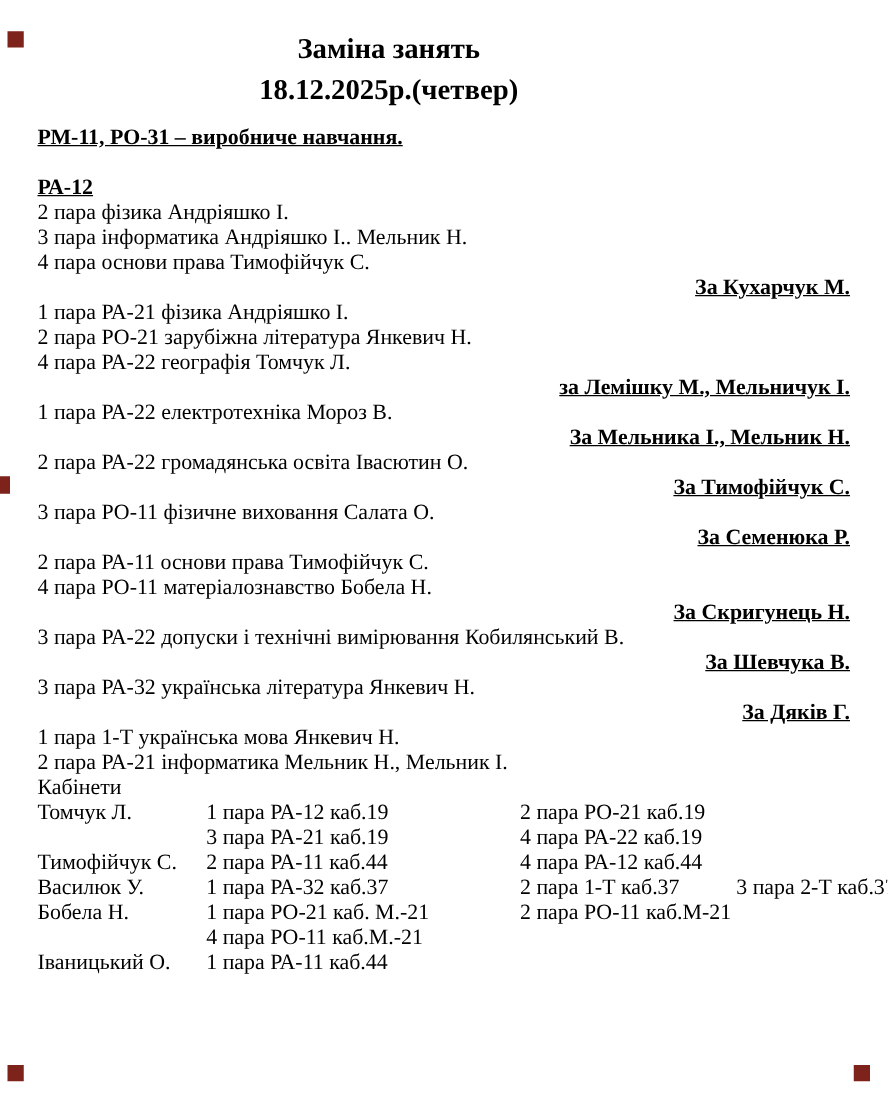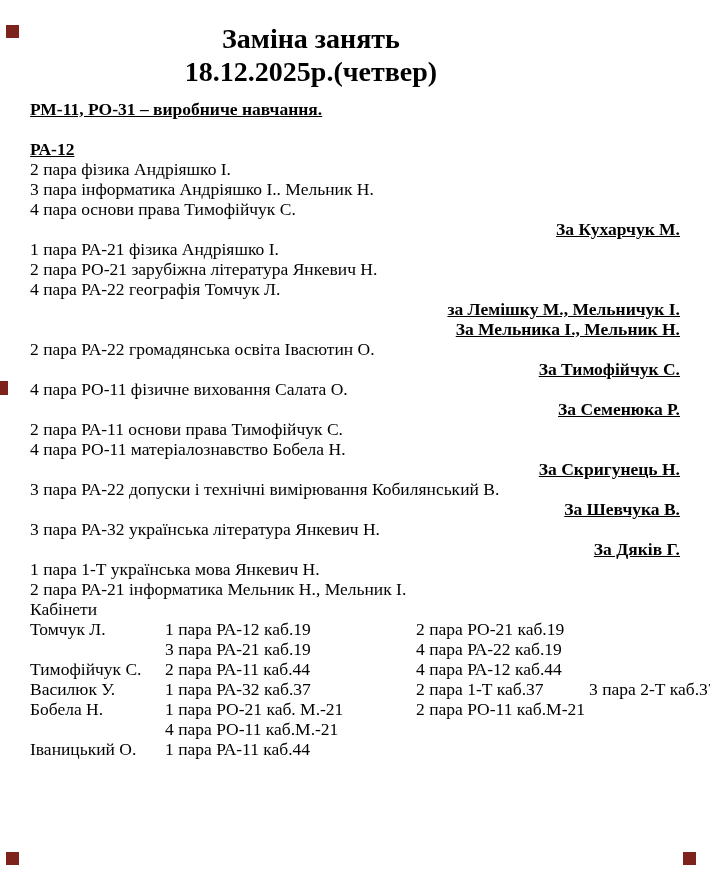--- a/index.html
+++ b/index.html
@@ -11,21 +11,21 @@
     overflow: hidden;
     font-family: "Liberation Serif", "DejaVu Serif", serif;
     color: #000000;
   }
   .title-block {
     width: 622px;
     margin-top: 0;
     padding-top: 22px;
     text-align: center;
     font-weight: bold;
-    font-size: 28px;
+    font-size: 23px;
     line-height: 33px;
   }
   .content {
     margin-top: 11px;
     padding-left: 30px;
     padding-right: 30px;
     font-size: 17.5px;
     line-height: 20px;
   }
   .line { min-height: 20px; white-space: pre; }
@@ -65,24 +65,25 @@
       <div class="line style-blank"></div>
       <div class="line style-h-left">РА-12</div>
       <div class="line style-body">2 пара фізика Андріяшко І.</div>
       <div class="line style-body">3 пара інформатика Андріяшко І.. Мельник Н.</div>
       <div class="line style-body">4 пара основи права Тимофійчук С.</div>
       <div class="line style-h-center">За Кухарчук М.</div>
       <div class="line style-body">1 пара РА-21 фізика Андріяшко І.</div>
       <div class="line style-body">2 пара РО-21 зарубіжна література Янкевич Н.</div>
       <div class="line style-body">4 пара РА-22 географія Томчук Л.</div>
       <div class="line style-h-center">за Лемішку М., Мельничук І.</div>
+      <div class="line style-body">1 пара РА-22 електротехніка Мороз В.</div>
       <div class="line style-h-center">За Мельника І., Мельник Н.</div>
       <div class="line style-body">2 пара РА-22 громадянська освіта Івасютин О.</div>
       <div class="line style-h-center">За Тимофійчук С.</div>
-      <div class="line style-body">4 пара РО-11 фізичне виховання Салата О.</div>
+      <div class="line style-body">3 пара РО-11 фізичне виховання Салата О.</div>
       <div class="line style-h-center">За Семенюка Р.</div>
       <div class="line style-body">2 пара РА-11 основи права Тимофійчук С.</div>
       <div class="line style-body">4 пара РО-11 матеріалознавство Бобела Н.</div>
       <div class="line style-h-center">За Скригунець Н.</div>
       <div class="line style-body">3 пара РА-22 допуски і технічні вимірювання Кобилянський В.</div>
       <div class="line style-h-center">За Шевчука В.</div>
       <div class="line style-body">3 пара РА-32 українська література Янкевич Н.</div>
       <div class="line style-h-center">За Дяків Г.</div>
       <div class="line style-body">1 пара 1-Т українська мова Янкевич Н.</div>
       <div class="line style-body">2 пара РА-21 інформатика Мельник Н., Мельник І.</div>

